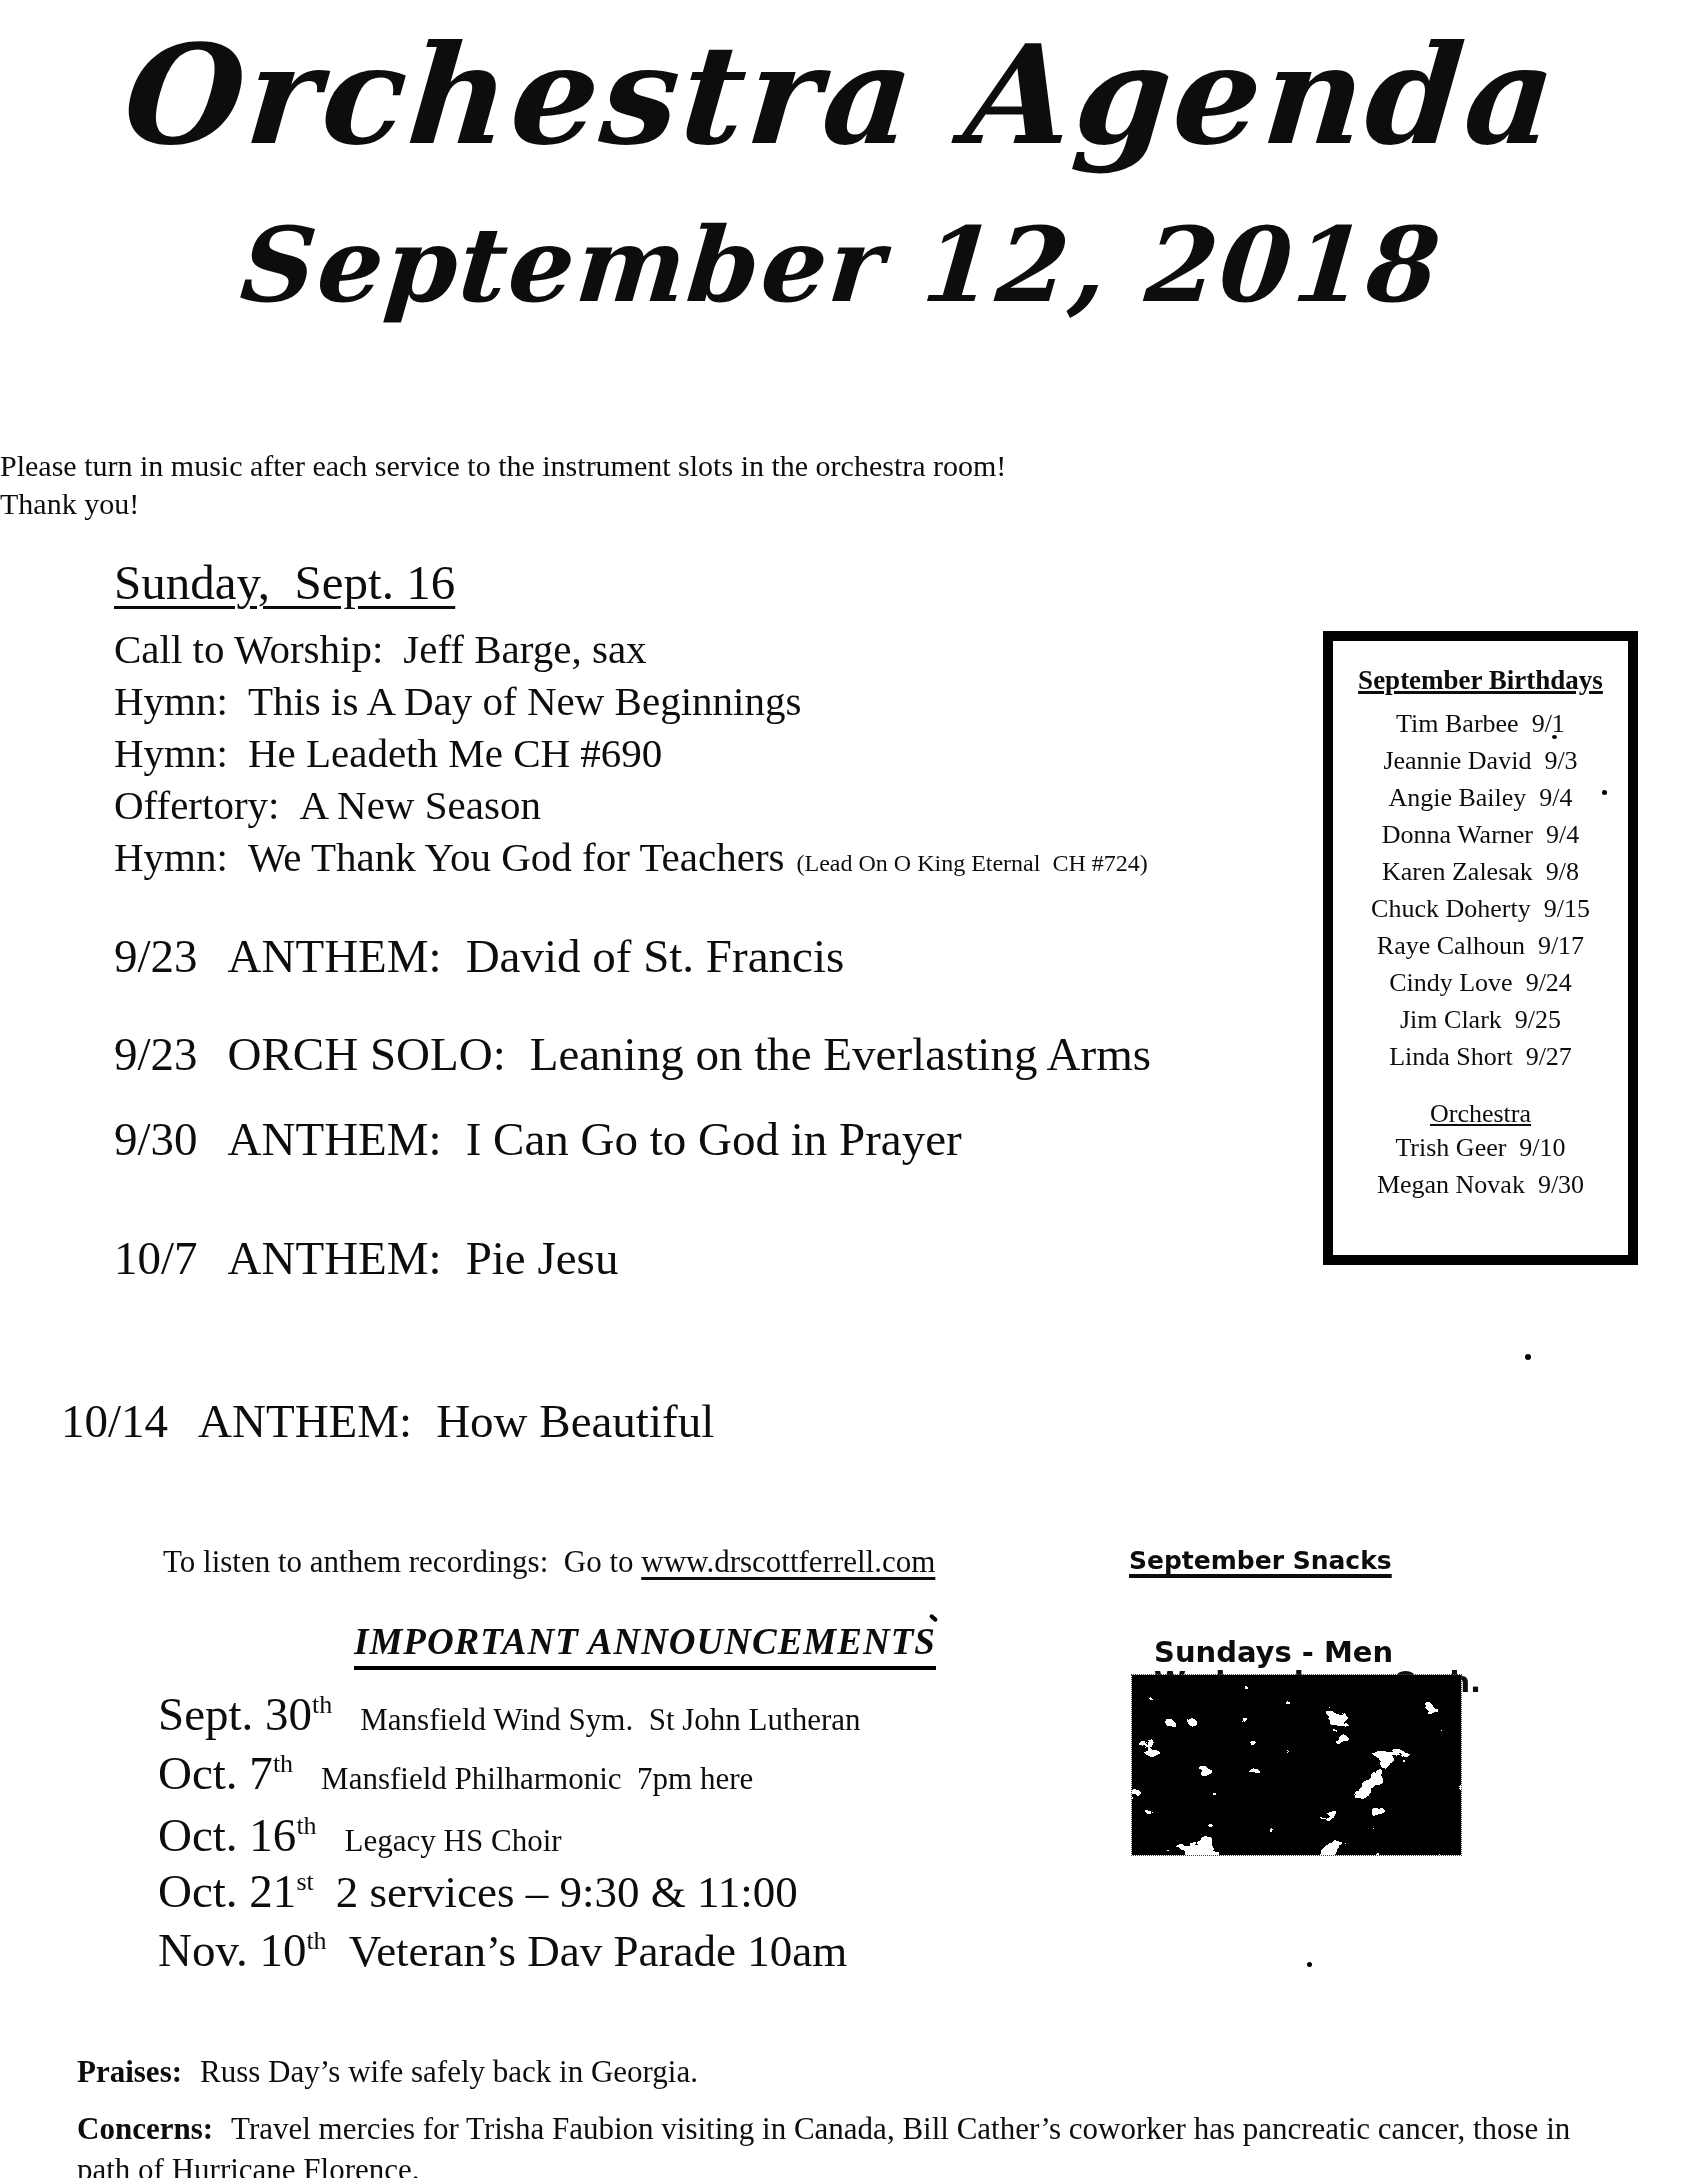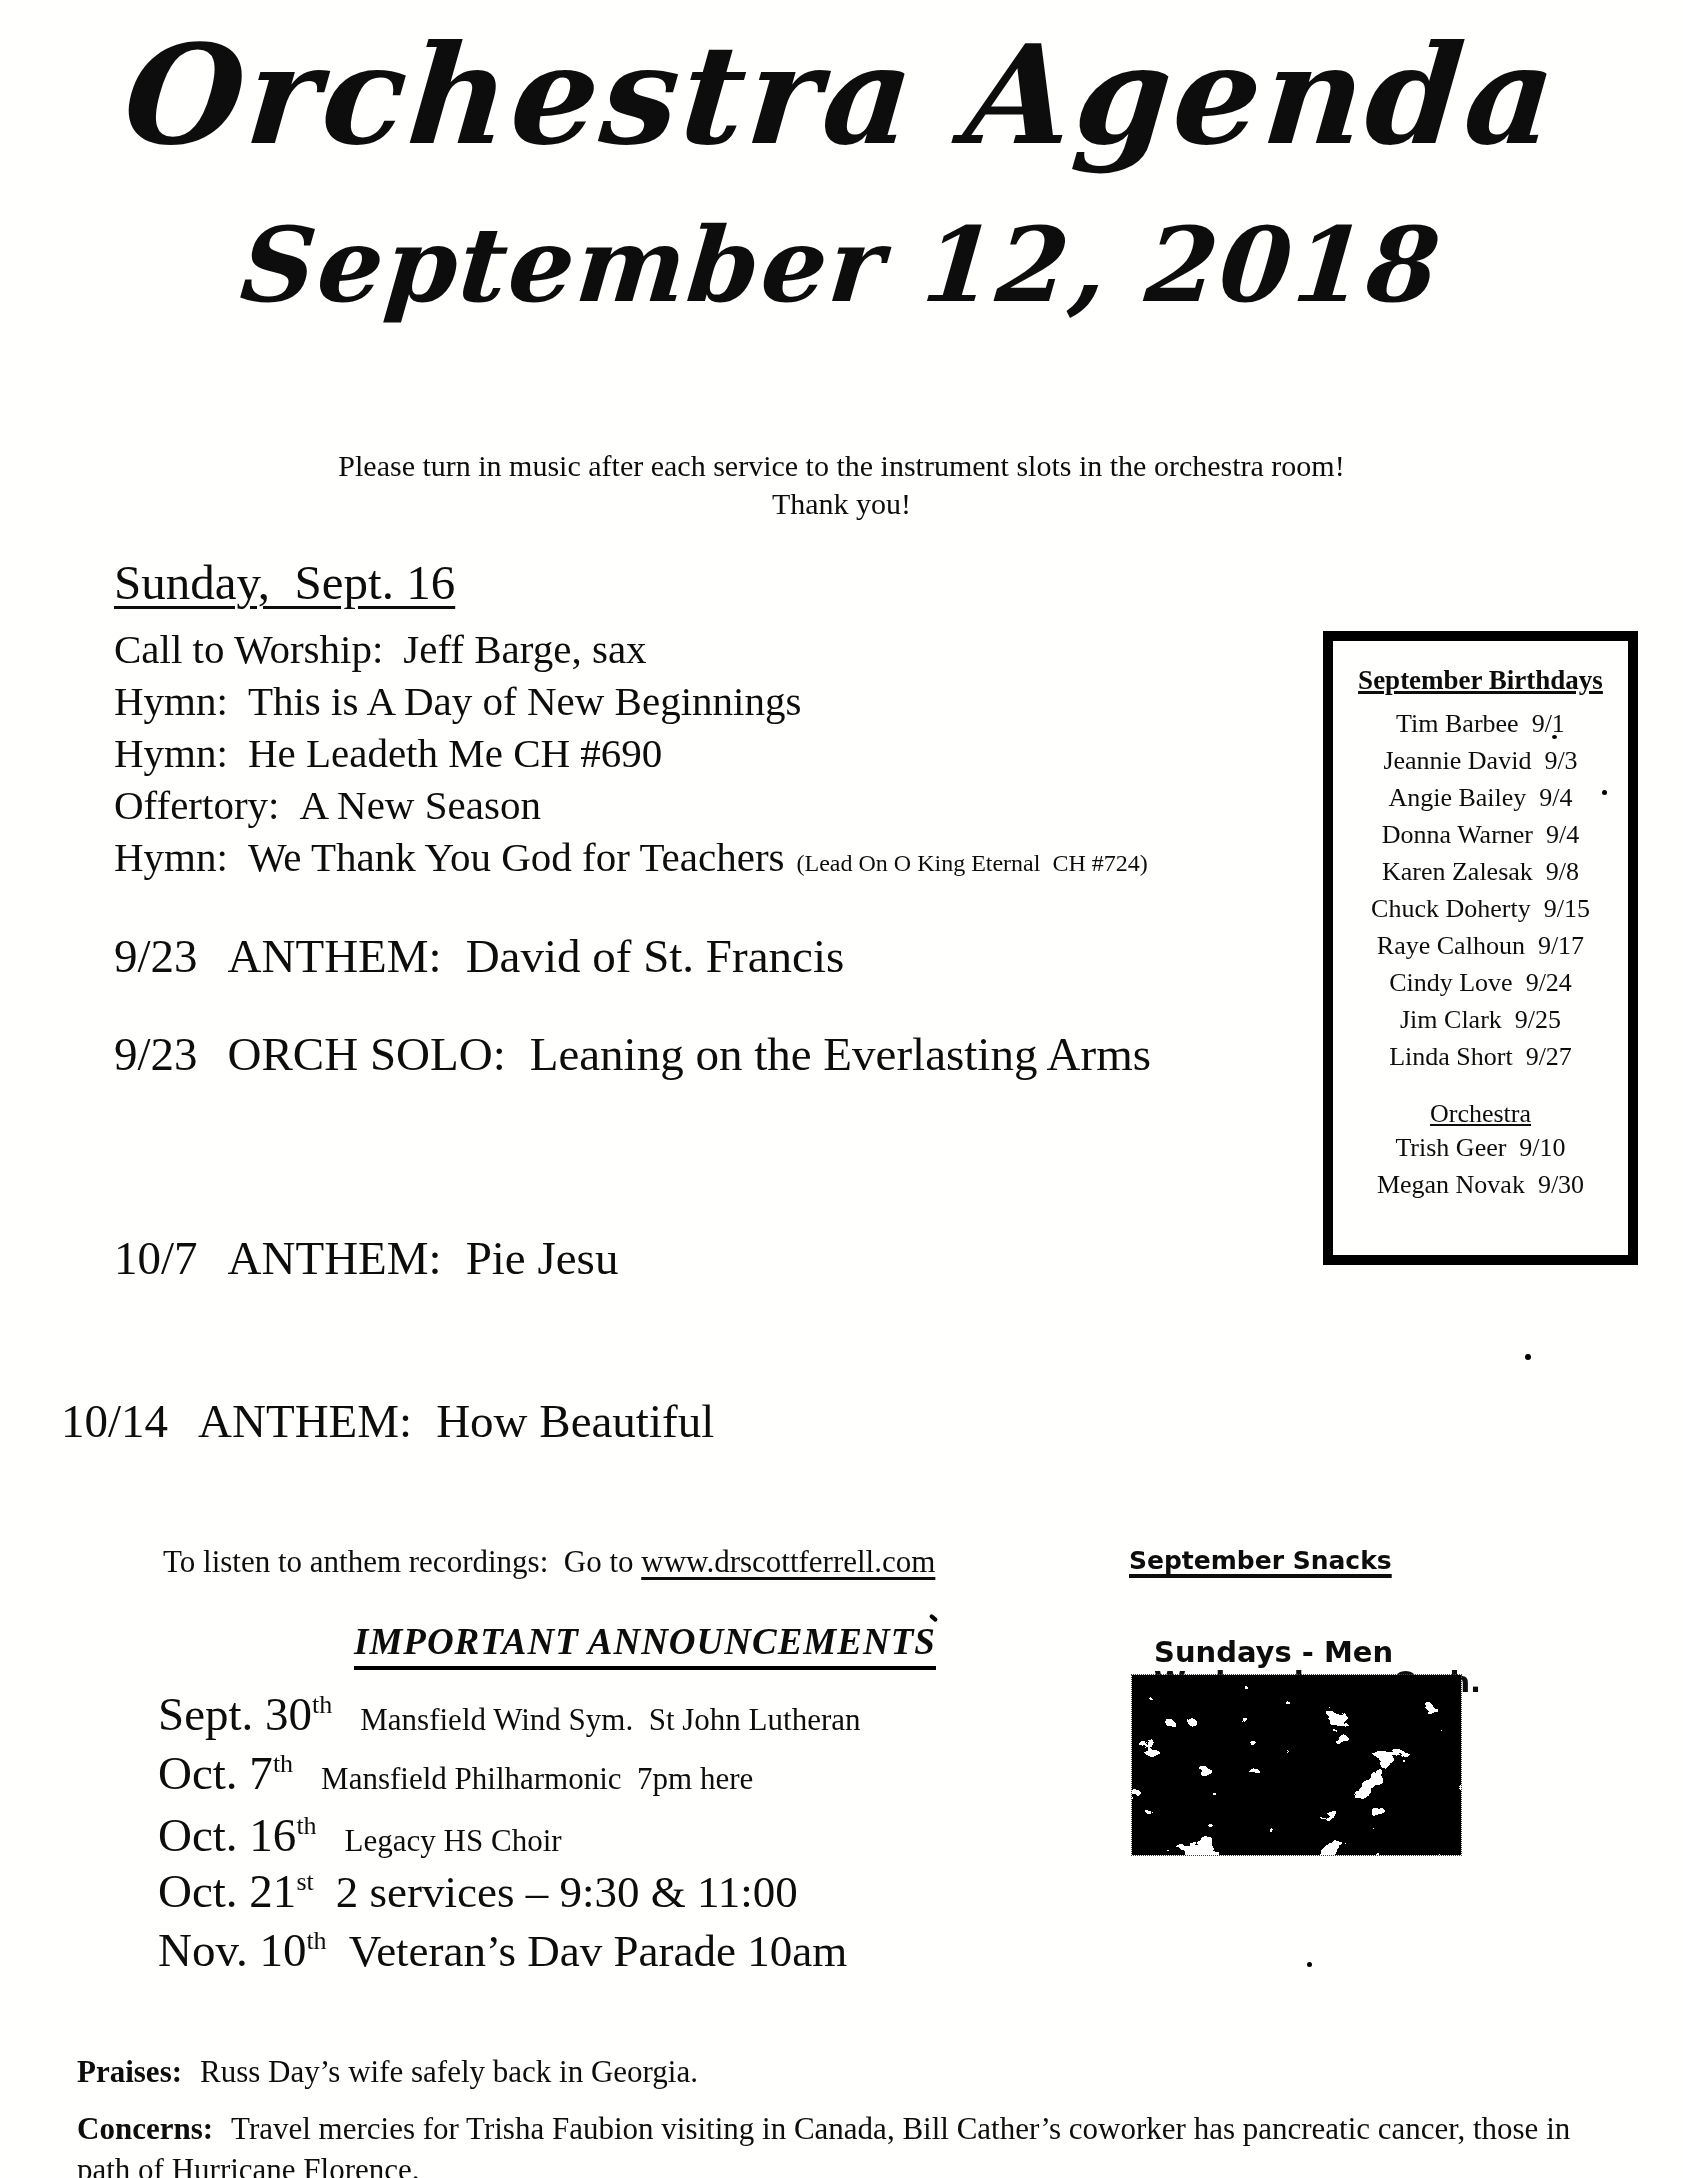--- a/index.html
+++ b/index.html
@@ -16,21 +16,21 @@
     position:absolute; top:14px; left:0; width:100%; text-align:center;
     font-family:"DejaVu Serif", serif; font-style:italic; font-weight:bold;
     font-size:137px; letter-spacing:3px; transform:skewX(-5deg);
   }
   .subtitle {
     position:absolute; top:204px; left:0; width:100%; text-align:center;
     font-family:"DejaVu Serif", serif; font-style:italic; font-weight:bold;
     font-size:103px; letter-spacing:2px; transform:skewX(-5deg);
   }
 
-  .notice { position:absolute; top:447px; left:0; width:100%; text-align:center;
+  .notice { position:absolute; top:447px; left:0; width:100%; 
             font-size:30px; line-height:38px; }
 
   
   .sunday { position:absolute; left:114px; top:554px; }
   .sunday h2 { margin:0 0 12px 0; font-weight:normal; font-size:49px;
                text-decoration:underline; text-decoration-thickness:3px; text-underline-offset:7px; }
   .sline { font-size:41px; line-height:52px; }
   .sval  { margin-left:20px; }
   .snote { font-size:24px; margin-left:12px; }
 
@@ -108,20 +108,21 @@
     <h2 class="pre">Sunday,  Sept. 16</h2>
     <div class="sline"><span class="pre">Call to Worship:</span><span class="sval pre">Jeff Barge, sax</span></div>
     <div class="sline"><span class="pre">Hymn:</span><span class="sval pre">This is A Day of New Beginnings</span></div>
     <div class="sline"><span class="pre">Hymn:</span><span class="sval pre">He Leadeth Me CH #690</span></div>
     <div class="sline"><span class="pre">Offertory:</span><span class="sval pre">A New Season</span></div>
     <div class="sline"><span class="pre">Hymn:</span><span class="sval pre">We Thank You God for Teachers</span><span class="snote pre">(Lead On O King Eternal  CH #724)</span></div>
   </section>
 
   <div class="anthem a0"><span class="pre">9/23</span><span class="atype pre">ANTHEM:</span><span class="atitle pre">David of St. Francis</span></div>
   <div class="anthem a1"><span class="pre">9/23</span><span class="atype pre">ORCH SOLO:</span><span class="atitle pre">Leaning on the Everlasting Arms</span></div>
+  <div class="anthem a2"><span class="pre">9/30</span><span class="atype pre">ANTHEM:</span><span class="atitle pre">I Can Go to God in Prayer</span></div>
   <div class="anthem a3"><span class="pre">10/7</span><span class="atype pre">ANTHEM:</span><span class="atitle pre">Pie Jesu</span></div>
   <div class="anthem a4"><span class="pre">10/14</span><span class="atype pre">ANTHEM:</span><span class="atitle pre">How Beautiful</span></div>
 
   <aside class="bbox">
     <div class="btitle pre">September Birthdays</div>
     <div class="bname pre">Tim Barbee  9/1</div>
     <div class="bname pre">Jeannie David  9/3</div>
     <div class="bname pre">Angie Bailey  9/4</div>
     <div class="bname pre">Donna Warner  9/4</div>
     <div class="bname pre">Karen Zalesak  9/8</div>

